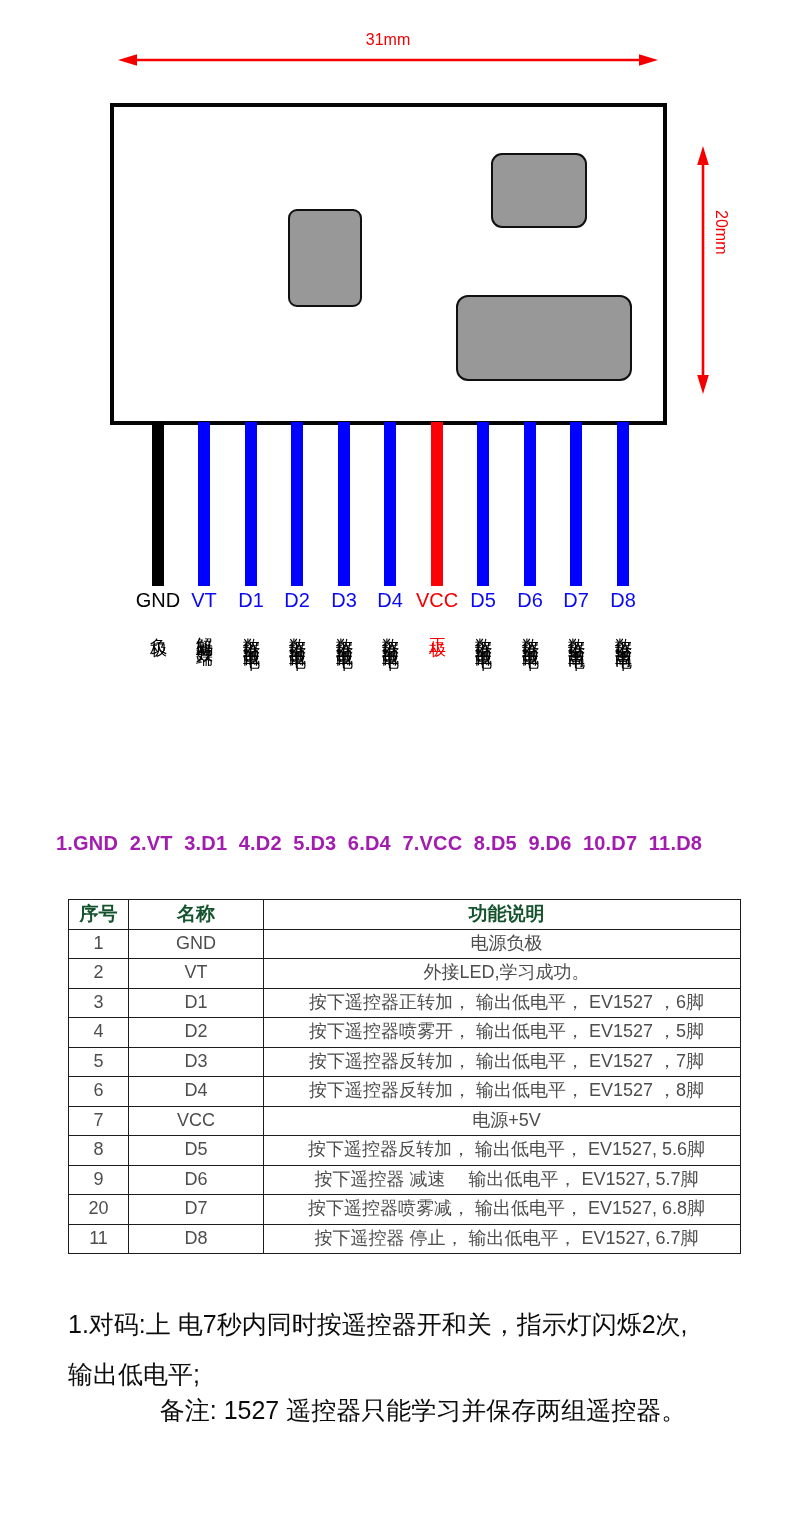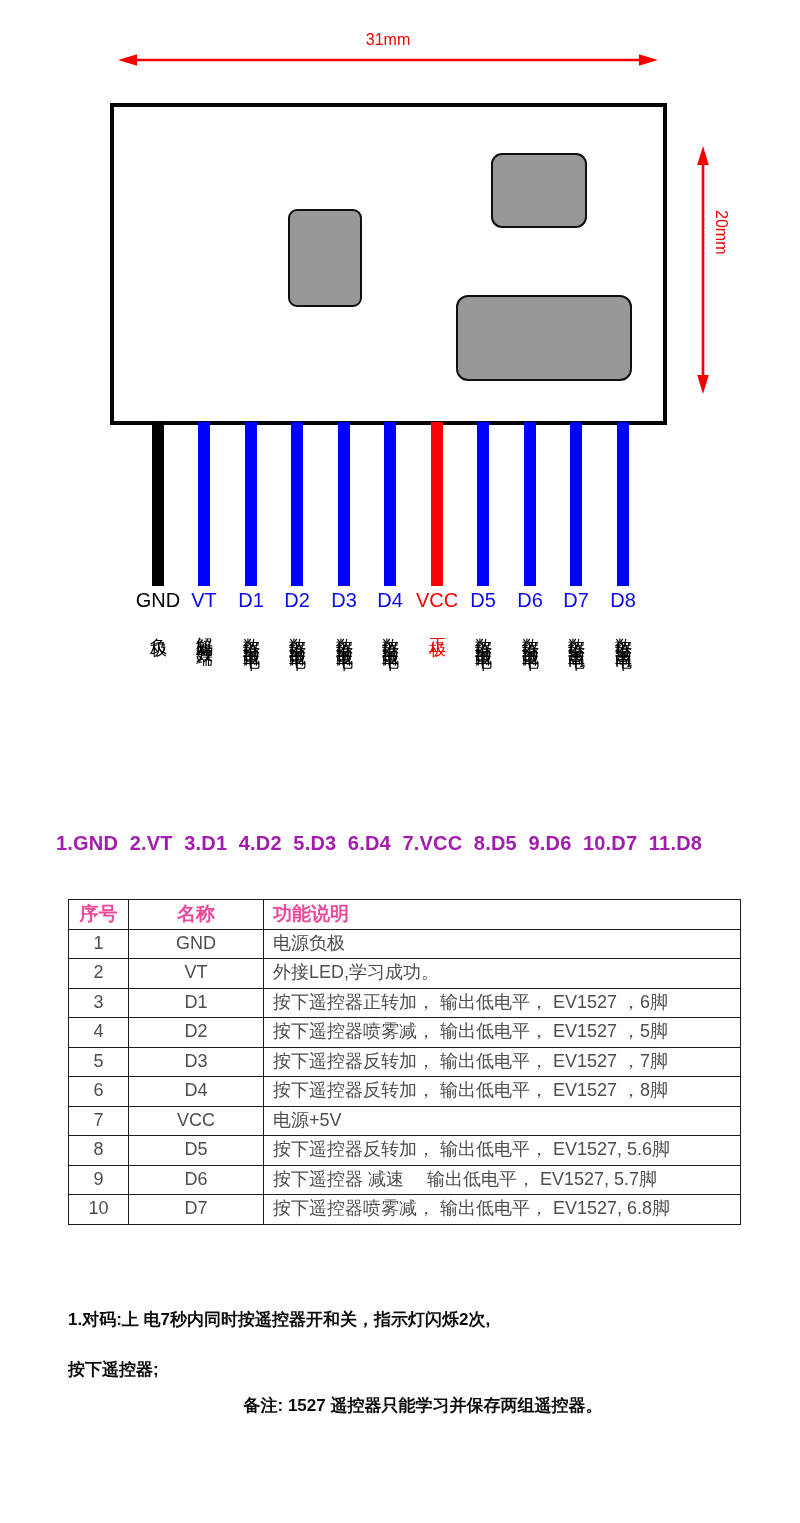--- a/index.html
+++ b/index.html
@@ -47,28 +47,28 @@
 
   
   #pin-table{
     left:68px;top:899px;border-collapse:collapse;table-layout:fixed;width:660px;
     font-size:18px;
   }
   #pin-table td,#pin-table th{
     border:1.8px solid #1c1c1c;height:28.5px;padding:0;line-height:1.1;
     overflow:hidden;white-space:nowrap;
   }
-  #pin-table th{font-weight:700;color:#ec4899;font-size:19px;}
+  #pin-table th{font-weight:700;color:#14532d;font-size:19px;}
   #pin-table .col-idx{width:59px;text-align:center;}
   #pin-table .col-name{width:134px;text-align:center;}
-  #pin-table .col-desc{width:467px;text-align:left;padding-left:9px;}
+  #pin-table .col-desc{width:467px;text-align:center;padding-left:9px;}
   #pin-table td{color:#4d4d4d;}
 
   
-  .note{left:68px;width:710px;font-size:17px;font-weight:700;color:#0c0c0c;white-space:pre;}
+  .note{left:68px;width:710px;font-size:25px;font-weight:400;color:#0c0c0c;white-space:pre;}
   #note-0{top:1308px;}
   #note-1{top:1358px;}
   #note-2{top:1394px;text-align:center;}
 </style>
 </head>
 <body>
 
 <div class="abs dim-label" id="dim-w">31mm</div>
 <svg class="abs" id="arrow-w" style="left:118px;top:53px;" width="540" height="14" viewBox="0 0 540 14">
   <line x1="15" y1="7" x2="525" y2="7" stroke="#f40000" stroke-width="2.6"></line>
@@ -165,21 +165,21 @@
     <td class="col-desc">外接LED,学习成功。</td>
   </tr>
   <tr>
     <td class="col-idx">3</td>
     <td class="col-name">D1</td>
     <td class="col-desc">按下遥控器正转加， 输出低电平， EV1527 ，6脚</td>
   </tr>
   <tr>
     <td class="col-idx">4</td>
     <td class="col-name">D2</td>
-    <td class="col-desc">按下遥控器喷雾减， 输出低电平， EV1527 ，5脚</td>
+    <td class="col-desc">按下遥控器喷雾开， 输出低电平， EV1527 ，5脚</td>
   </tr>
   <tr>
     <td class="col-idx">5</td>
     <td class="col-name">D3</td>
     <td class="col-desc">按下遥控器反转加， 输出低电平， EV1527 ，7脚</td>
   </tr>
   <tr>
     <td class="col-idx">6</td>
     <td class="col-name">D4</td>
     <td class="col-desc">按下遥控器反转加， 输出低电平， EV1527 ，8脚</td>
@@ -193,22 +193,27 @@
     <td class="col-idx">8</td>
     <td class="col-name">D5</td>
     <td class="col-desc">按下遥控器反转加， 输出低电平， EV1527, 5.6脚</td>
   </tr>
   <tr>
     <td class="col-idx">9</td>
     <td class="col-name">D6</td>
     <td class="col-desc">按下遥控器 减速　 输出低电平， EV1527, 5.7脚</td>
   </tr>
   <tr>
-    <td class="col-idx">10</td>
+    <td class="col-idx">20</td>
     <td class="col-name">D7</td>
     <td class="col-desc">按下遥控器喷雾减， 输出低电平， EV1527, 6.8脚</td>
   </tr>
+  <tr>
+    <td class="col-idx">11</td>
+    <td class="col-name">D8</td>
+    <td class="col-desc">按下遥控器 停止， 输出低电平， EV1527, 6.7脚</td>
+  </tr>
 </tbody>
   </table>
 
 <div class="abs note" id="note-0">1.对码:上 电7秒内同时按遥控器开和关，指示灯闪烁2次,</div>
-<div class="abs note" id="note-1">按下遥控器;</div>
+<div class="abs note" id="note-1">输出低电平;</div>
 <div class="abs note" id="note-2">备注: 1527 遥控器只能学习并保存两组遥控器。</div>
 
 </body></html>

